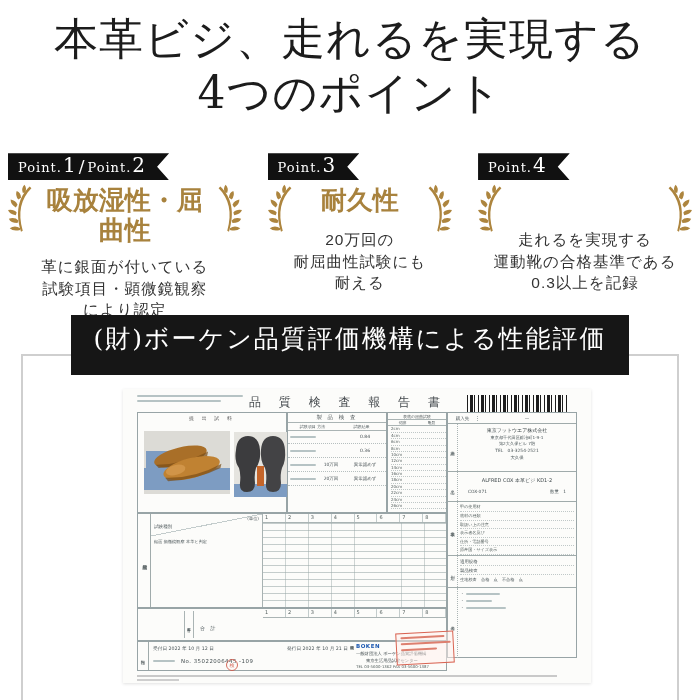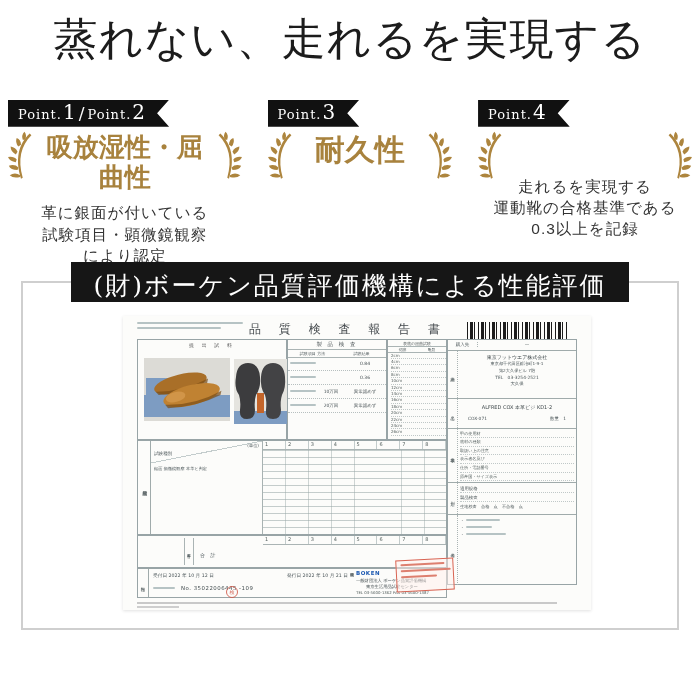--- a/index.html
+++ b/index.html
@@ -16,29 +16,29 @@
   .badge{align-self:flex-start;background:#111;color:#fff;font-family:"DejaVu Serif","Liberation Serif",serif;
     padding:2px 24px 3px 10px;clip-path:polygon(0 0,100% 0,calc(100% - 12px) 50%,100% 100%,0 100%);
     display:flex;align-items:baseline;gap:1px;min-height:22px;}
   .seg-label{font-size:13px;letter-spacing:1px;}
   .seg-num{font-size:20px;line-height:1;}
   .seg-sep{font-size:17px;padding:0 2px;}
   .headrow{margin-top:3px;display:flex;justify-content:space-between;align-items:flex-start;}
   .gold-title{flex:1;text-align:center;font-family:Liberation Mono, monospace;color:#a8823d;
     font-weight:600;letter-spacing:0px;line-height:1.15;padding-top:5px;}
   .pcol1 .gold-title{font-size:26px;letter-spacing:0;}
-  .pcol2 .gold-title,.pcol3 .gold-title{font-size:30px;}
+  .pcol2 .gold-title,.pcol3 .gold-title{font-size:26px;}
   .laurel{width:26px;height:54px;flex:0 0 auto;margin-bottom:-16px;}
   .laurel.right{transform:scaleX(-1);}
   .pdesc{margin-top:8px;text-align:center;font-size:15.5px;line-height:1.38;letter-spacing:1px;color:#333;white-space:pre-line;}
 
   
   .report{margin-top:12px;position:relative;}
   .banner{position:relative;z-index:2;width:fit-content;margin:0 auto;background:#161616;color:#fff;
-    font-family:"DejaVu Serif","Liberation Serif",serif;font-size:25px;letter-spacing:2px;padding:7px 22px 0;}
+    font-family:"DejaVu Serif","Liberation Serif",serif;font-size:25px;letter-spacing:2px;padding:7px 22px 20px;}
   .report-box{width:654px;height:345px;margin:-21px auto 0;border:2px solid #cfcfcf;background:#fff;position:relative;}
 
   
   .doc{position:absolute;left:100px;top:33px;width:468px;height:294px;background:#fcfcfa;
     box-shadow:0 1px 3px rgba(0,0,0,.12);font-family:"DejaVu Sans","Liberation Sans",sans-serif;color:#4a5558;}
   .doc *{box-sizing:border-box;}
   .abs{position:absolute;}
   .cell{position:absolute;border:1px solid #98a4a6;}
   .bb{background:#9fb0b2;height:2px;border-radius:1px;opacity:.75;}
   .vt{writing-mode:vertical-rl;text-orientation:upright;}
@@ -146,21 +146,22 @@
     background:rgba(255,240,236,.5);padding:3px 4px;z-index:3;}
   .stamp-rect .rb{height:2px;background:#dd7f6f;margin-bottom:4px;border-radius:1px;}
 
   .fine-bottom1{left:14px;top:286px;width:420px;height:2px;background:#b3b3b3;position:absolute;opacity:.7;}
   .fine-bottom2{left:14px;top:290px;width:42px;height:2px;background:#bbb;position:absolute;opacity:.7;}
 </style>
 </head>
 <body>
 
 <header class="hero">
-  <div class="t1">蒸れない、走れるを実現する</div>
+  <div class="t1">本革ビジ、走れるを実現する</div>
+  <div class="t2">4つのポイント</div>
 </header>
 
 <section class="points">
 
   <div class="pcol pcol1">
     <div class="badge">
 
     <span class="seg-label">Point.</span>
         <span class="seg-num">1</span>
         <span class="seg-sep">/</span>
@@ -221,20 +222,23 @@
           <path d="M25 4 C12 16 8 34 15 56 l2-1 C11 34 15 18 27 6 Z"></path>
           <path d="M14 54 q-8 2 -12 -2 q6 -4 12 0 z"></path>
             <path d="M11 46 q-8 0 -10 -5 q7 -2 11 2 z"></path>
           <path d="M9 37 q-7 -1 -9 -6 q7 -1 10 3 z"></path>
             <path d="M9 28 q-6 -3 -6 -9 q6 1 8 6 z"></path>
           <path d="M12 19 q-4 -5 -2 -10 q5 2 5 8 z"></path>
             <path d="M17 11 q-2 -5 2 -9 q3 4 1 9 z"></path>
         </g>
       </svg>
     </div>
+    <div class="pdesc">20万回の
+耐屈曲性試験にも
+耐える</div>
   </div>
 
   <div class="pcol pcol3">
     <div class="badge">
 
     <span class="seg-label">Point.</span>
         <span class="seg-num">4</span>
       </div>
     <div class="headrow">
       <svg class="laurel" viewBox="0 0 30 62">

